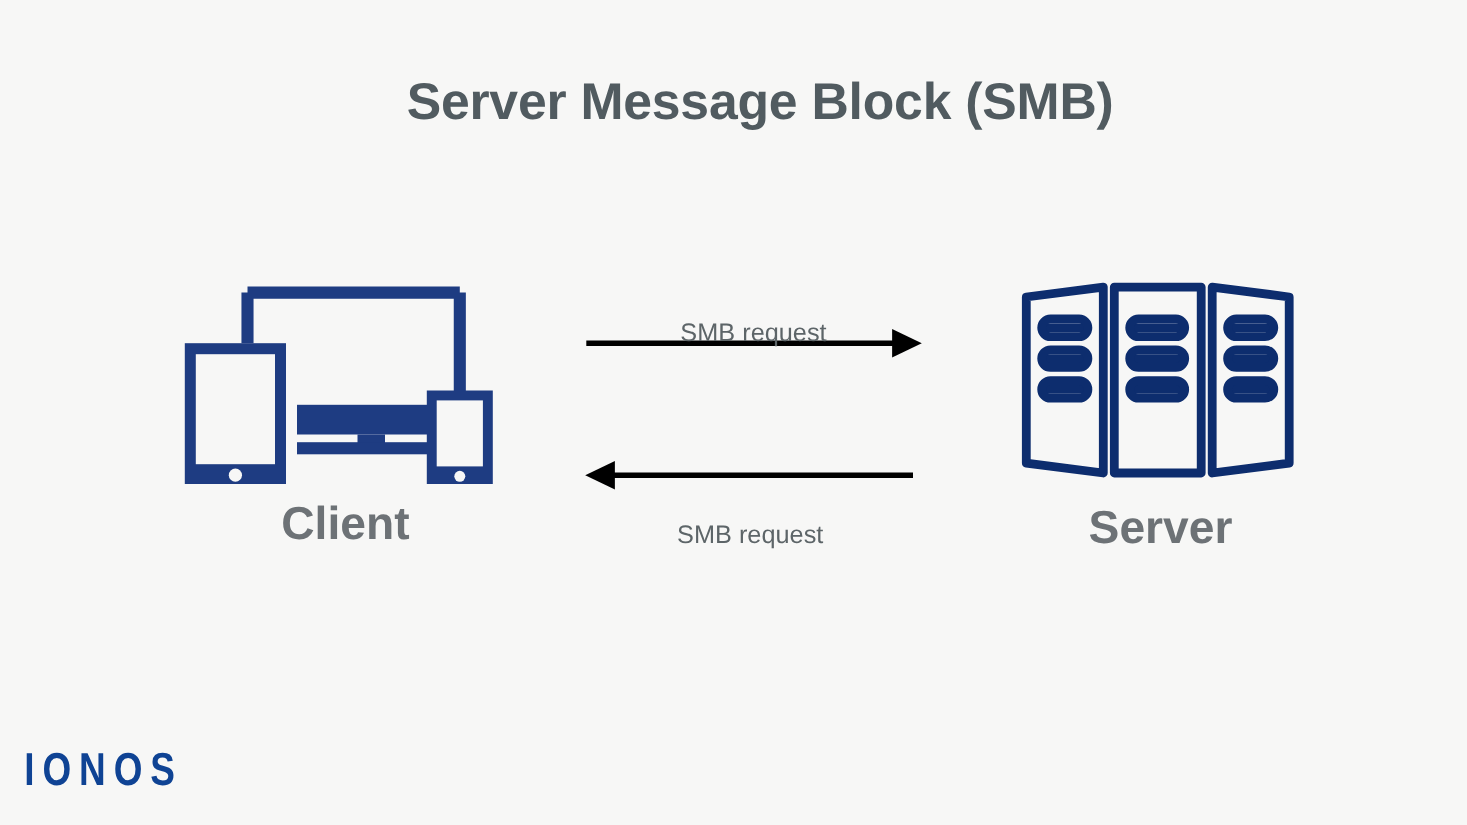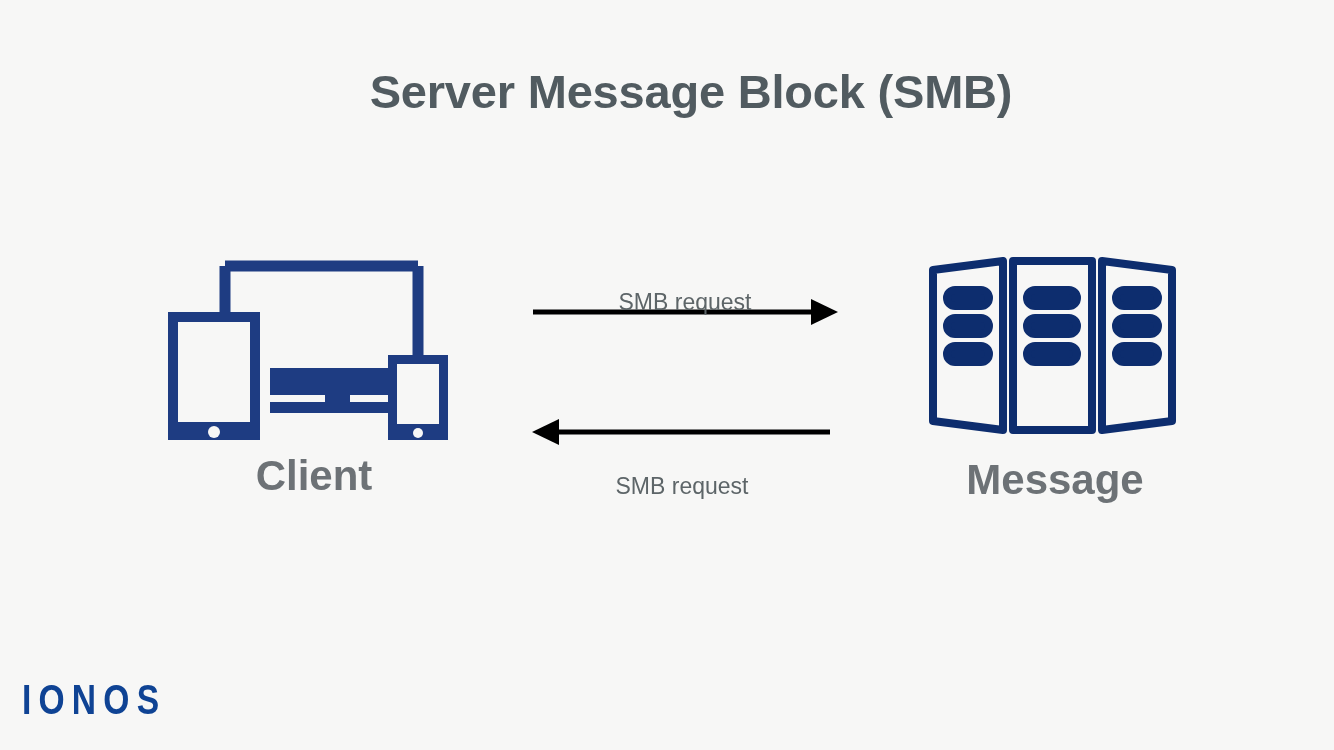--- a/index.html
+++ b/index.html
@@ -194,17 +194,17 @@
         <rect x="102" y="42" width="50" height="16" rx="8"></rect>
         <rect x="102" y="70" width="50" height="16" rx="8"></rect>
         <rect x="102" y="98" width="50" height="16" rx="8"></rect>
         <rect x="191" y="42" width="42" height="16" rx="8"></rect>
         <rect x="191" y="70" width="42" height="16" rx="8"></rect>
         <rect x="191" y="98" width="42" height="16" rx="8"></rect>
       </g>
     </svg>
   </div>
 
-  <div class="node-label" id="server-label">Message</div>
+  <div class="node-label" id="server-label">Server</div>
 
   <div id="ionos-logo">IONOS</div>
 
 </div>
 
 </body></html>

